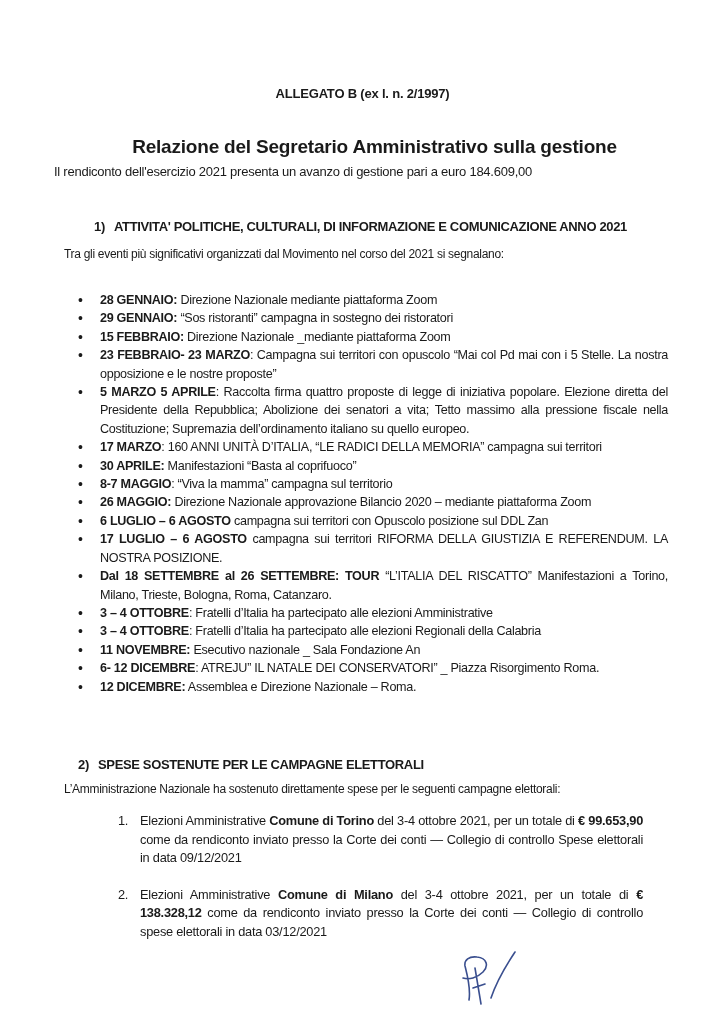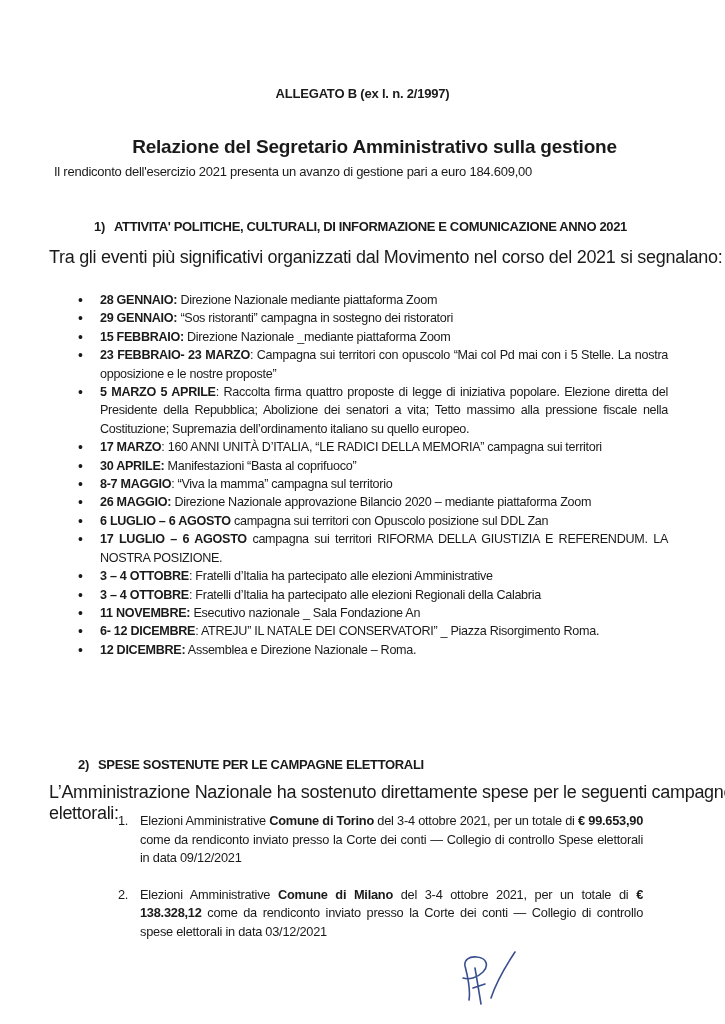--- a/index.html
+++ b/index.html
@@ -17,21 +17,21 @@
       font-size: 19px; font-weight: bold; letter-spacing: -0.2px;
     }
     .intro {
       position: absolute; top: 164px; left: 54px; font-size: 13px; letter-spacing: -0.25px;
     }
     .section-heading {
       position: absolute; left: 78px; font-size: 13px; font-weight: bold; letter-spacing: -0.35px;
     }
     .section-heading .num { display: inline-block; width: 20px; }
     .section-lead {
-      position: absolute; left: 49px; font-size: 18px; letter-spacing: -0.3px;
+      position: absolute; left: 64px; font-size: 12px; letter-spacing: -0.3px;
     }
     ul.events {
       position: absolute; top: 291px; left: 78px; width: 590px; margin: 0; padding: 0;
       list-style: none; font-size: 12.6px; line-height: 18.4px; letter-spacing: -0.3px;
     }
     ul.events li { position: relative; padding-left: 22px; text-align: justify; }
     ul.events li::before {
       content: "\2022"; position: absolute; left: 0; top: 0; font-size: 14px;
     }
     ul.events li b { font-weight: bold; }
@@ -61,20 +61,21 @@
       <li><b>29 GENNAIO:</b><span> “Sos ristoranti” campagna in sostegno dei ristoratori</span></li>
       <li><b>15 FEBBRAIO:</b><span> Direzione Nazionale _mediante piattaforma Zoom</span></li>
       <li><b>23 FEBBRAIO- 23 MARZO</b><span>: Campagna sui territori con opuscolo “Mai col Pd mai con i 5 Stelle. La nostra opposizione e le nostre proposte”</span></li>
       <li><b>5 MARZO 5 APRILE</b><span>: Raccolta firma quattro proposte di legge di iniziativa popolare. Elezione diretta del Presidente della Repubblica; Abolizione dei senatori a vita; Tetto massimo alla pressione fiscale nella Costituzione; Supremazia dell’ordinamento italiano su quello europeo.</span></li>
       <li><b>17 MARZO</b><span>: 160 ANNI UNITÀ D’ITALIA, “LE RADICI DELLA MEMORIA” campagna sui territori</span></li>
       <li><b>30 APRILE:</b><span> Manifestazioni “Basta al coprifuoco”</span></li>
       <li><b>8-7 MAGGIO</b><span>: “Viva la mamma” campagna sul territorio</span></li>
       <li><b>26 MAGGIO:</b><span> Direzione Nazionale approvazione Bilancio 2020 – mediante piattaforma Zoom</span></li>
       <li><b>6 LUGLIO – 6 AGOSTO</b><span> campagna sui territori con Opuscolo posizione sul DDL Zan</span></li>
       <li><b>17 LUGLIO – 6 AGOSTO</b><span> campagna sui territori RIFORMA DELLA GIUSTIZIA E REFERENDUM. LA NOSTRA POSIZIONE.</span></li>
+      <li><b>Dal 18 SETTEMBRE al 26 SETTEMBRE: TOUR</b><span> “L’ITALIA DEL RISCATTO” Manifestazioni a Torino, Milano, Trieste, Bologna, Roma, Catanzaro.</span></li>
       <li><b>3 – 4 OTTOBRE</b><span>: Fratelli d’Italia ha partecipato alle elezioni Amministrative</span></li>
       <li><b>3 – 4 OTTOBRE</b><span>: Fratelli d’Italia ha partecipato alle elezioni Regionali della Calabria</span></li>
       <li><b>11 NOVEMBRE:</b><span> Esecutivo nazionale _ Sala Fondazione An</span></li>
       <li><b>6- 12 DICEMBRE</b><span>: ATREJU” IL NATALE DEI CONSERVATORI” _ Piazza Risorgimento Roma.</span></li>
       <li><b>12 DICEMBRE:</b><span> Assemblea e Direzione Nazionale – Roma.</span></li>
     </ul>
 
   <div class="section-heading" style="top:757px;">
     <span class="num">2)</span><span>SPESE SOSTENUTE PER LE CAMPAGNE ELETTORALI</span>
   </div>

